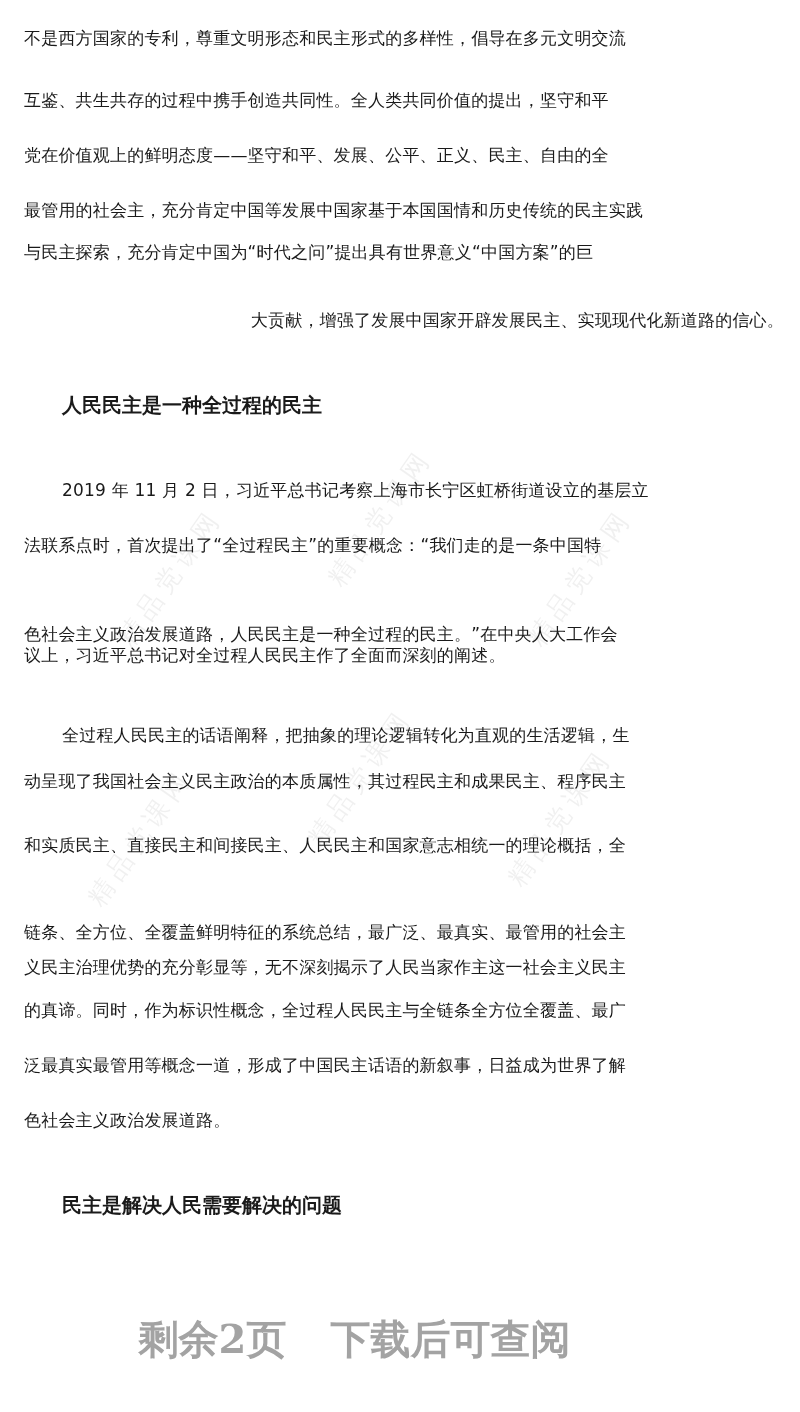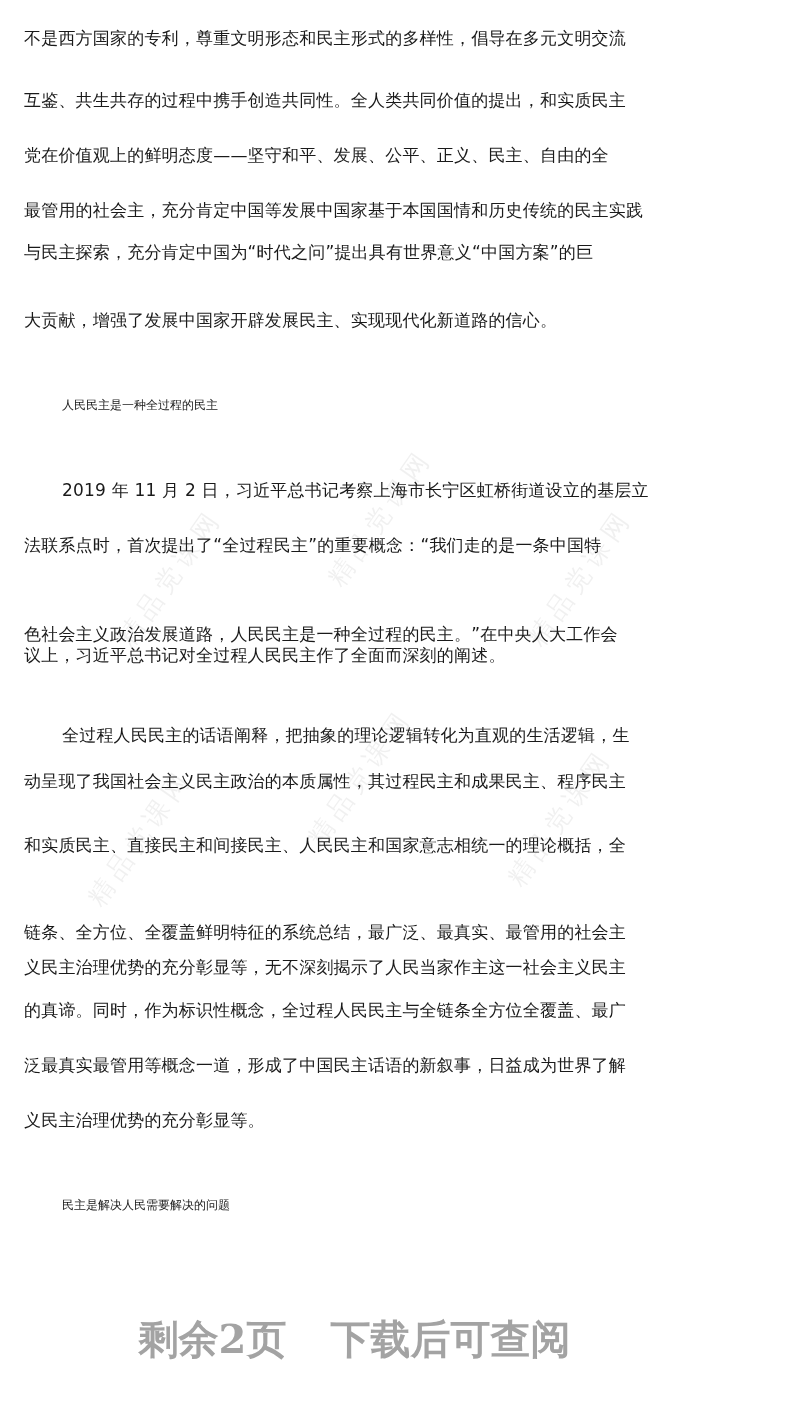--- a/index.html
+++ b/index.html
@@ -1,21 +1,21 @@
 <!DOCTYPE html>
 <html><head>
 <meta charset="utf-8">
 <style>
   html, body { margin: 0; padding: 0; background: #ffffff; }
   body { width: 800px; height: 1412px; position: relative; overflow: hidden;
          font-family: "DejaVu Sans", "Liberation Sans", sans-serif; color: #1a1a1a; }
   .line { position: absolute; left: 24px; width: 760px; font-size: 17px; line-height: 28px;
           white-space: nowrap; letter-spacing: 0.2px; }
   .indent { left: 62px; width: 722px; }
-  .heading { position: absolute; left: 62px; font-size: 12px; font-weight: normal; line-height: 28px; white-space: nowrap; }
+  .heading { position: absolute; left: 62px; font-size: 20px; font-weight: bold; line-height: 28px; white-space: nowrap; }
   .watermark { position: absolute; font-size: 26px; color: rgba(0,0,0,0.06); transform: rotate(-55deg);
                white-space: nowrap; pointer-events: none; letter-spacing: 6px; }
   .footer { position: absolute; left: 0; width: 709px; top: 1312px; text-align: center;
             font-size: 40px; font-weight: bold; color: #a3a3a3; font-family: "DejaVu Serif", "Liberation Serif", serif; }
   .footer span { display: inline-block; }
   .footer .gap { width: 44px; }
 </style>
 </head>
 <body>
 
@@ -23,45 +23,45 @@
 
   <div class="watermark" style="left:90px; top:560px;">精品党课网</div>
   <div class="watermark" style="left:300px; top:500px;">精品党课网</div>
   <div class="watermark" style="left:500px; top:560px;">精品党课网</div>
   <div class="watermark" style="left:60px; top:820px;">精品党课网</div>
   <div class="watermark" style="left:280px; top:760px;">精品党课网</div>
   <div class="watermark" style="left:480px; top:800px;">精品党课网</div>
 
   <div>
     <div class="line" style="top:24px;">不是西方国家的专利，尊重文明形态和民主形式的多样性，倡导在多元文明交流</div>
-    <div class="line" style="top:86px;">互鉴、共生共存的过程中携手创造共同性。全人类共同价值的提出，和实质民主</div>
+    <div class="line" style="top:86px;">互鉴、共生共存的过程中携手创造共同性。全人类共同价值的提出，坚守和平</div>
     <div class="line" style="top:141px;">党在价值观上的鲜明态度——坚守和平、发展、公平、正义、民主、自由的全</div>
     <div class="line" style="top:196px;">最管用的社会主，充分肯定中国等发展中国家基于本国国情和历史传统的民主实践</div>
     <div class="line" style="top:238px;">与民主探索，充分肯定中国为“时代之问”提出具有世界意义“中国方案”的巨</div>
-    <div class="line" style="top:306px;">大贡献，增强了发展中国家开辟发展民主、实现现代化新道路的信心。</div>
+    <div class="line" style="top:306px;text-align:right;">大贡献，增强了发展中国家开辟发展民主、实现现代化新道路的信心。</div>
   </div>
 
   <div class="heading" style="top:391px;">人民民主是一种全过程的民主</div>
 
   <div>
     <div class="line indent" style="top:476px;">2019 年 11 月 2 日，习近平总书记考察上海市长宁区虹桥街道设立的基层立</div>
     <div class="line" style="top:531px;">法联系点时，首次提出了“全过程民主”的重要概念：“我们走的是一条中国特</div>
     <div class="line" style="top:620px;">色社会主义政治发展道路，人民民主是一种全过程的民主。”在中央人大工作会</div>
     <div class="line" style="top:641px;">议上，习近平总书记对全过程人民民主作了全面而深刻的阐述。</div>
   </div>
 
   <div>
     <div class="line indent" style="top:721px;">全过程人民民主的话语阐释，把抽象的理论逻辑转化为直观的生活逻辑，生</div>
     <div class="line" style="top:767px;">动呈现了我国社会主义民主政治的本质属性，其过程民主和成果民主、程序民主</div>
     <div class="line" style="top:831px;">和实质民主、直接民主和间接民主、人民民主和国家意志相统一的理论概括，全</div>
     <div class="line" style="top:886px;margin-top:32px;">链条、全方位、全覆盖鲜明特征的系统总结，最广泛、最真实、最管用的社会主</div>
     <div class="line" style="top:941px;margin-top:12px;">义民主治理优势的充分彰显等，无不深刻揭示了人民当家作主这一社会主义民主</div>
     <div class="line" style="top:996px;">的真谛。同时，作为标识性概念，全过程人民民主与全链条全方位全覆盖、最广</div>
     <div class="line" style="top:1051px;">泛最真实最管用等概念一道，形成了中国民主话语的新叙事，日益成为世界了解</div>
-    <div class="line" style="top:1106px;">义民主治理优势的充分彰显等。</div>
+    <div class="line" style="top:1106px;">色社会主义政治发展道路。</div>
   </div>
 
   <div class="heading" style="top:1191px;">民主是解决人民需要解决的问题</div>
 
   <div class="footer">
     <span>剩余2页</span><span class="gap"></span><span>下载后可查阅</span>
   </div>
 
 </div>
 

